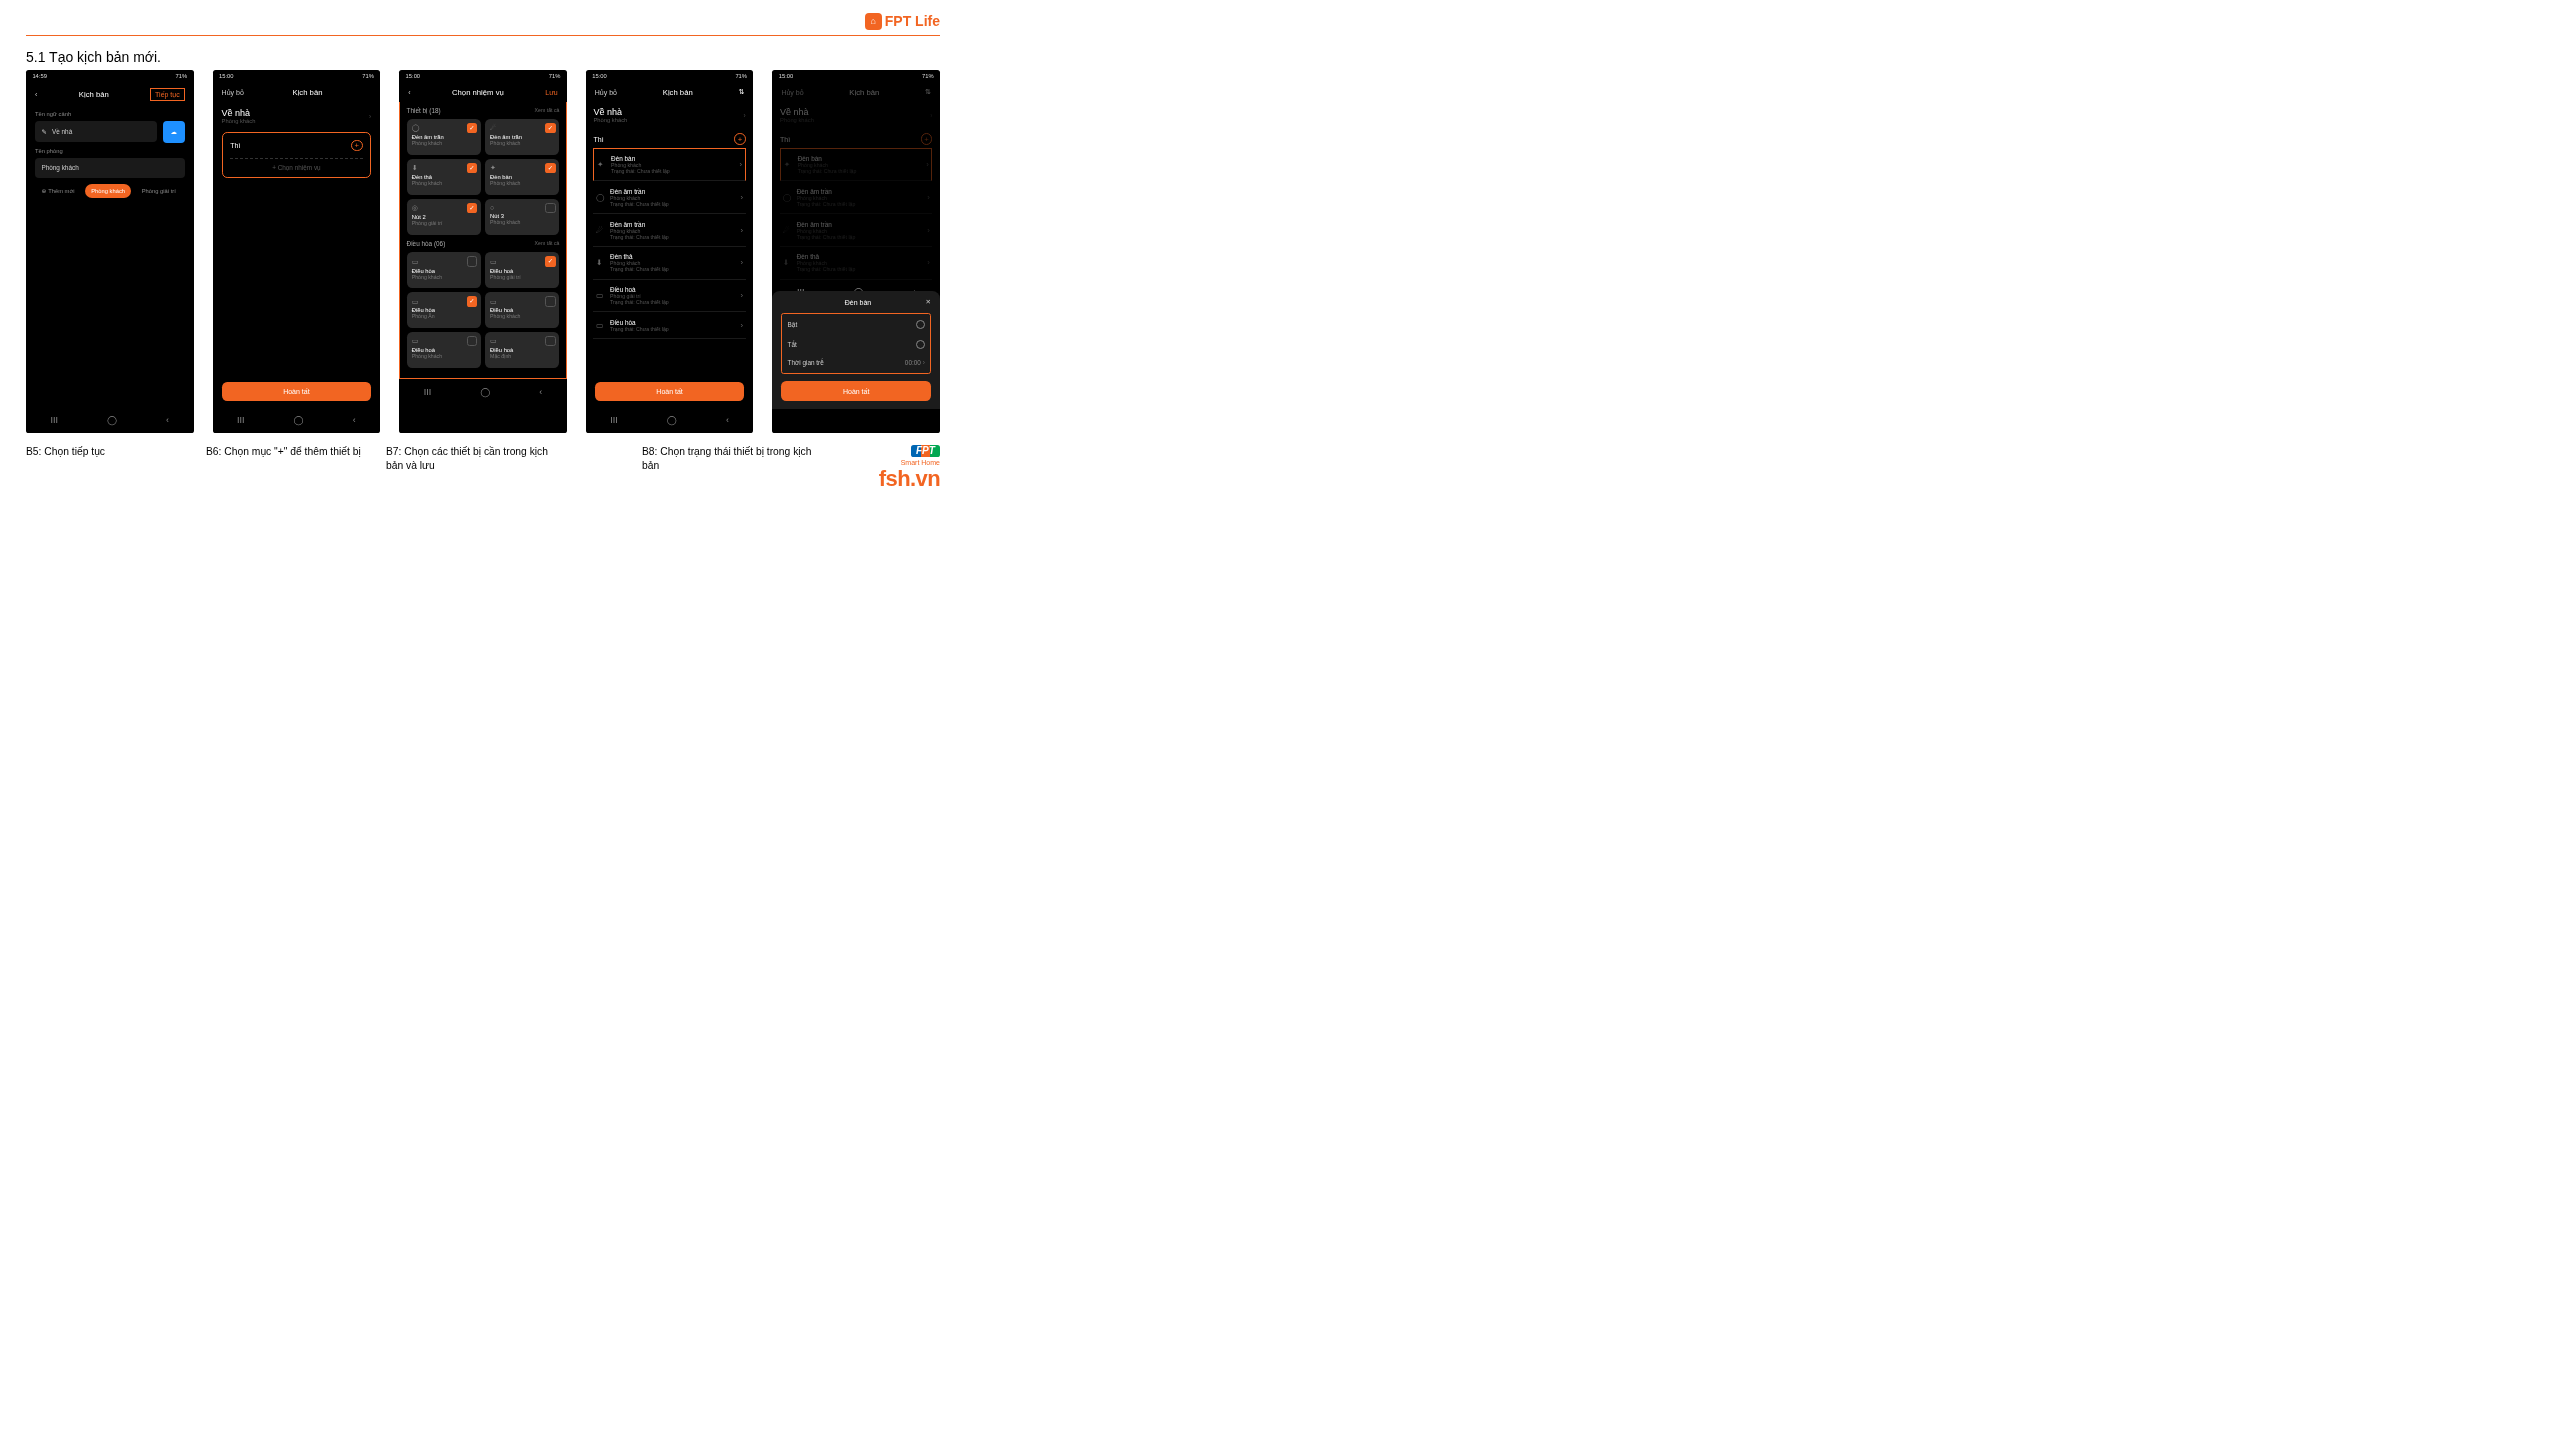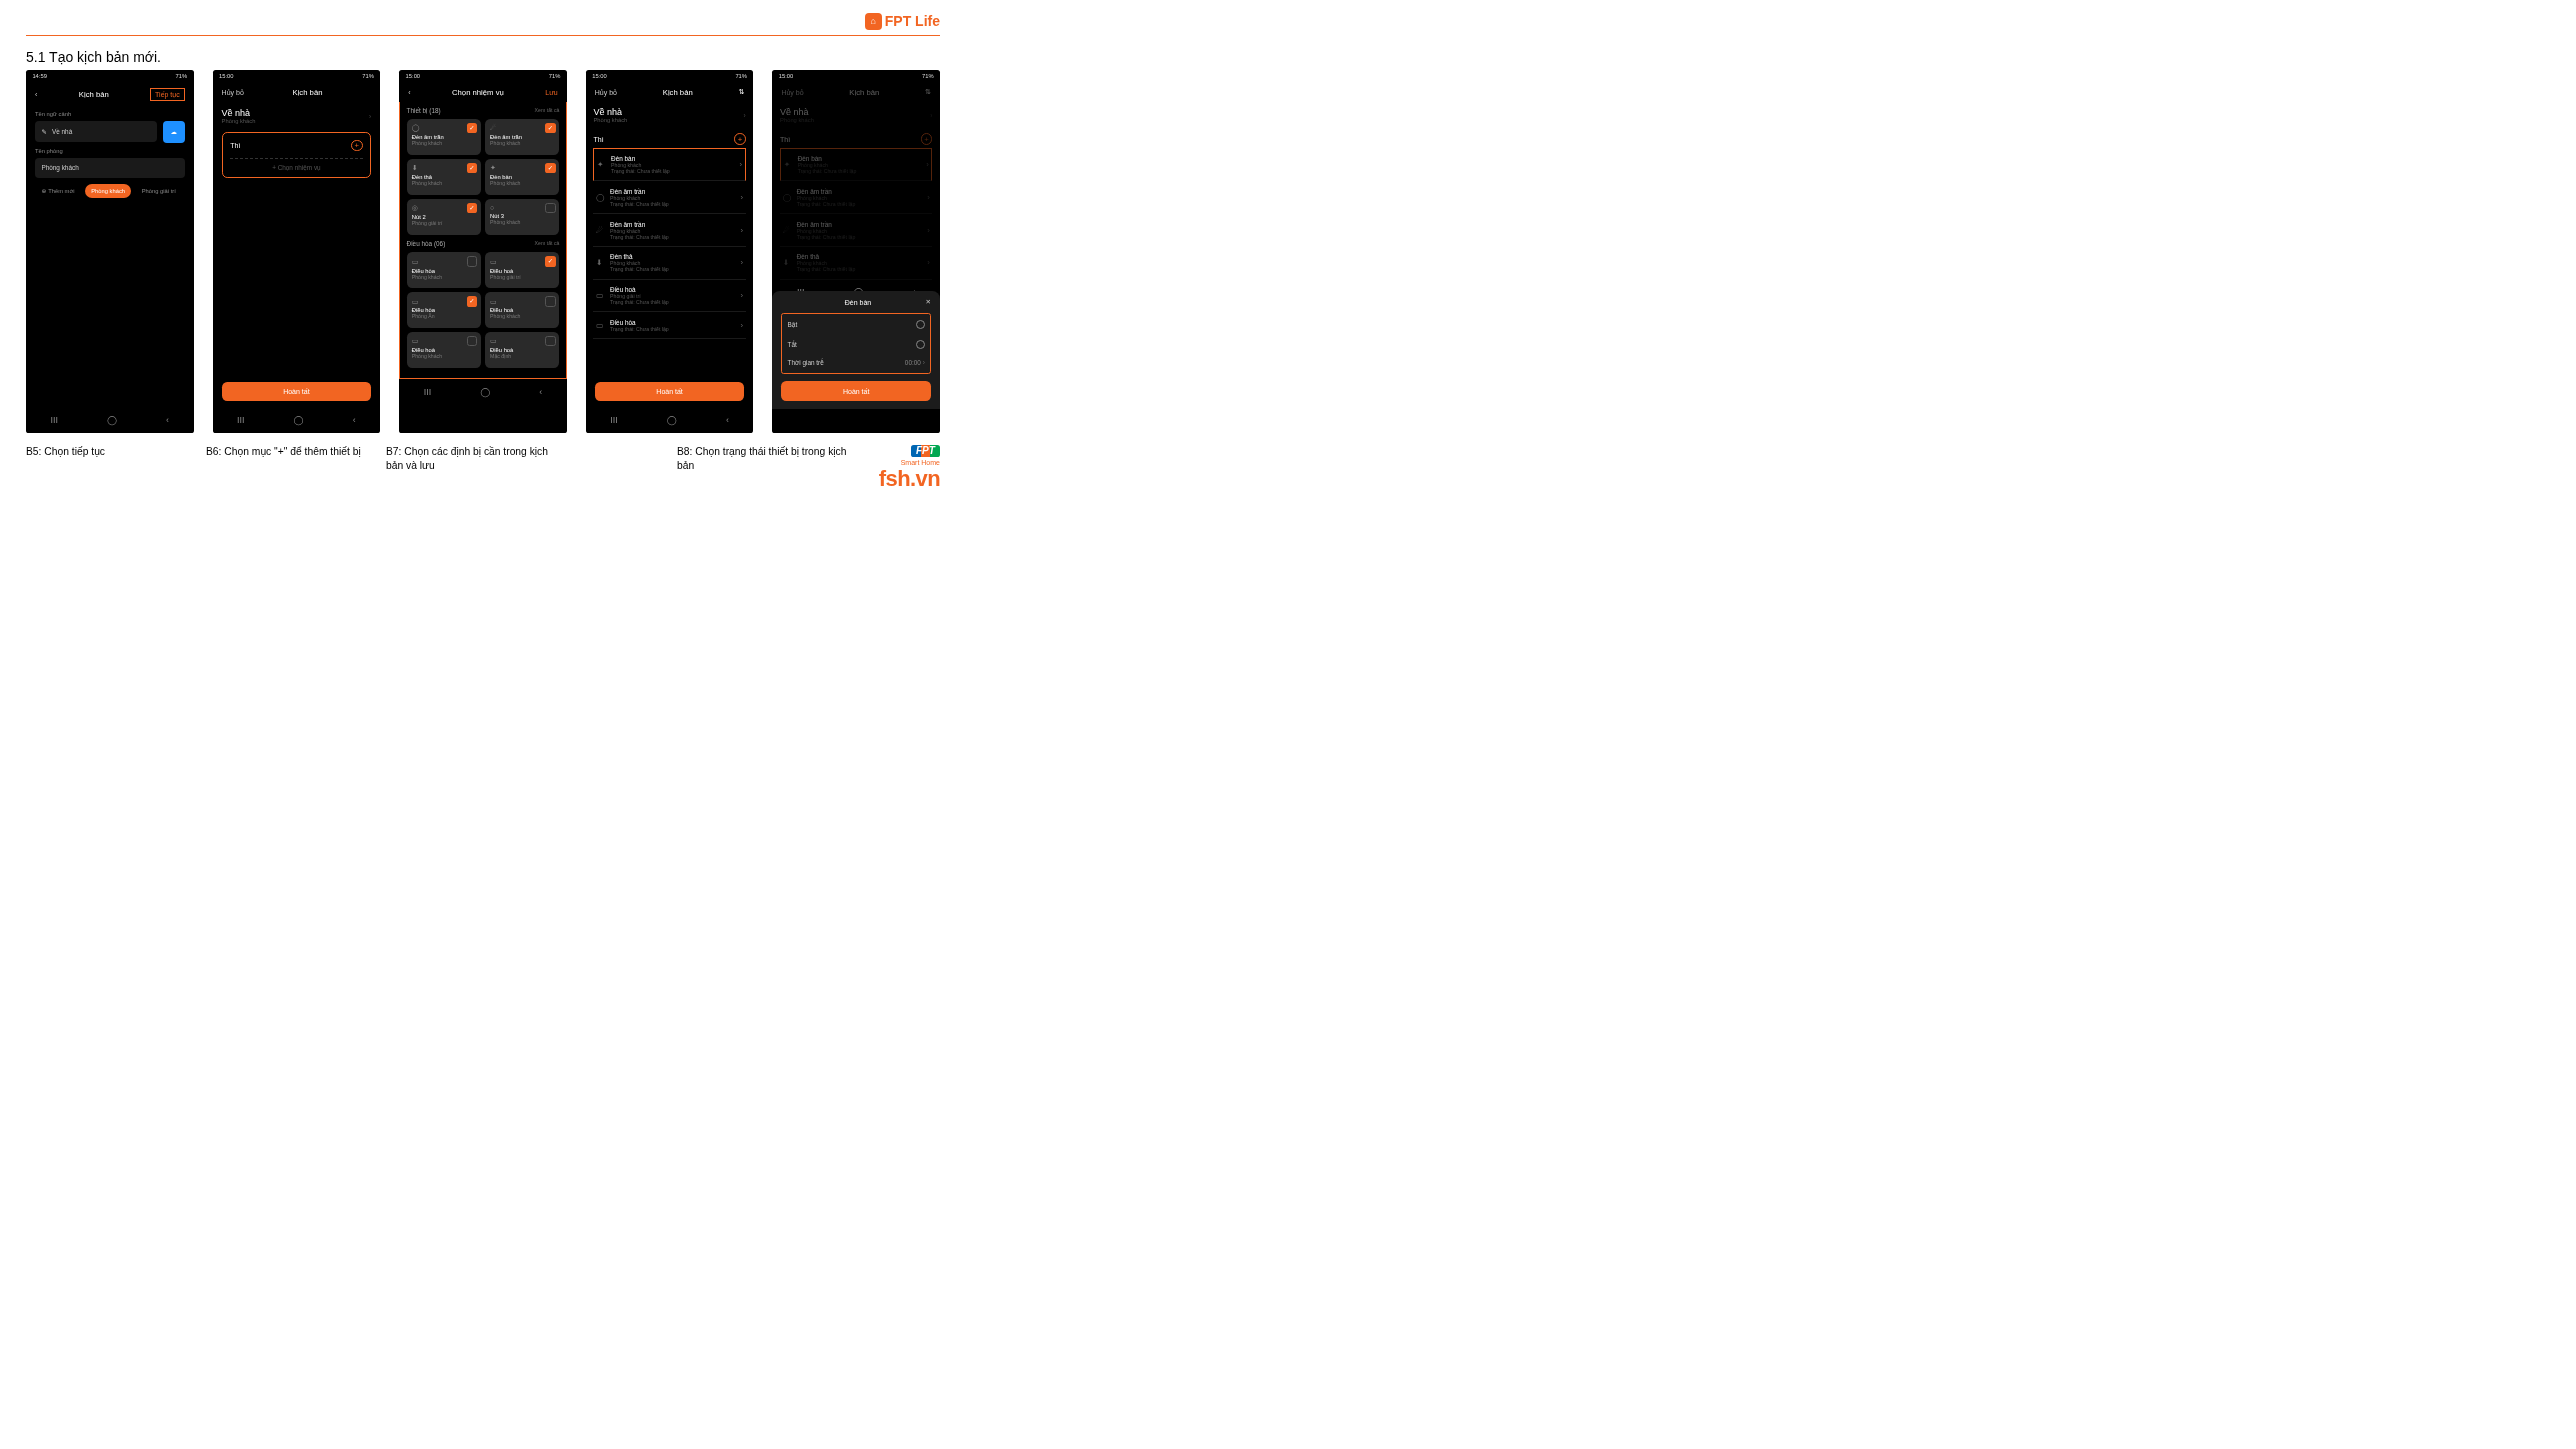--- a/index.html
+++ b/index.html
@@ -438,22 +438,22 @@
         <span>‹</span>
       </div>
 </div>
 
 </div>
 
 <div style="display:flex;justify-content:space-between;align-items:flex-start;margin-top:11.6px">
   <div class="captions">
     <div class="cap"><b>B5:</b><span> Chọn tiếp tục</span></div>
     <div class="cap"><b>B6:</b><span> Chọn mục "+" để thêm thiết bị</span></div>
-    <div class="cap"><b>B7:</b><span> Chọn các định bị cần trong kịch bản và lưu</span></div>
-    <div class="cap" style="margin-left:111px"><b>B8:</b><span> Chọn trạng thái thiết bị trong kịch bản</span></div>
+    <div class="cap"><b>B7:</b><span> Chọn các thiết bị cần trong kịch bản và lưu</span></div>
+    <div class="cap" style="margin-left:76px"><b>B8:</b><span> Chọn trạng thái thiết bị trong kịch bản</span></div>
   </div>
   <div class="fsh">
     <span class="fpt-badge">FPT</span><br>
     <span class="sh">Smart Home</span><br>
     <span class="dom">fsh.vn</span>
   </div>
 </div>
 
 
 </body></html>

